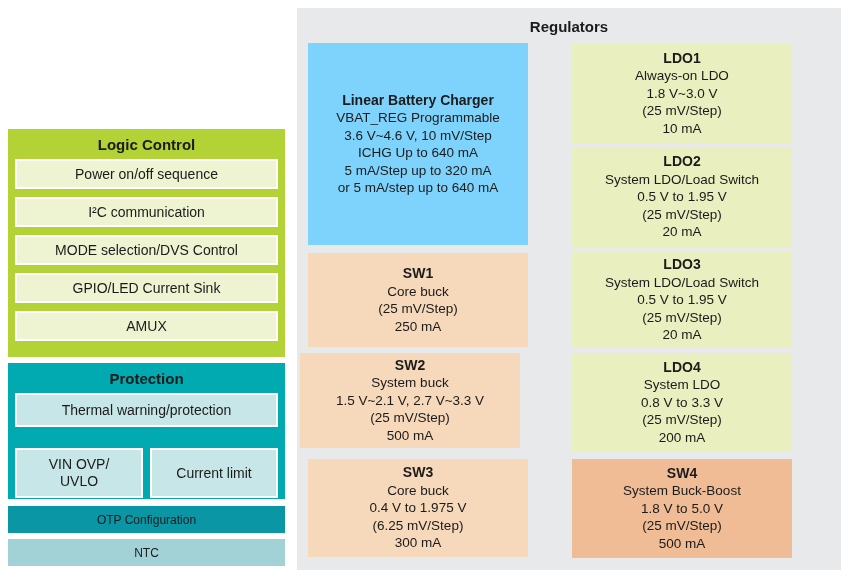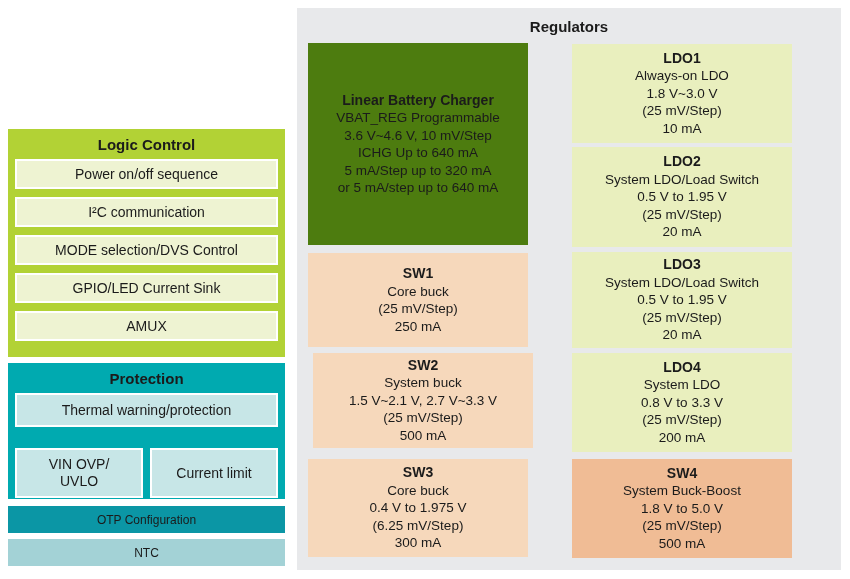--- a/index.html
+++ b/index.html
@@ -43,23 +43,23 @@
     position:absolute; left:297px; top:8px; width:544px; height:562px;
     background:#e8e9eb;
   }
   .reg-title { text-align:center; font-weight:bold; font-size:15px; padding-top:10px; }
   .reg-block {
     position:absolute; width:220px;
     display:flex; flex-direction:column; align-items:center; justify-content:center;
     text-align:center; font-size:13.5px; line-height:17.5px;
   }
   .reg-block .blk-title { font-weight:bold; font-size:14px; }
-  .blk-charger { left:11px;  top:35px;  height:202px; background:#4d7c0f; }
+  .blk-charger { left:11px;  top:35px;  height:202px; background:#7dd3fc; }
   .blk-sw1     { left:11px;  top:245px; height:94px;  background:#f6d8bb; }
-  .blk-sw2     { left:16px;  top:345px; height:95px;  background:#f6d8bb; }
+  .blk-sw2     { left:3px;  top:345px; height:95px;  background:#f6d8bb; }
   .blk-sw3     { left:11px;  top:451px; height:98px;  background:#f6d8bb; }
   .blk-ldo1    { left:275px; top:36px;  height:99px;  background:#e9efbe; }
   .blk-ldo2    { left:275px; top:139px; height:100px; background:#e9efbe; }
   .blk-ldo3    { left:275px; top:244px; height:96px;  background:#e9efbe; }
   .blk-ldo4    { left:275px; top:345px; height:99px;  background:#e9efbe; }
   .blk-sw4     { left:275px; top:451px; height:99px;  background:#f0bc95; }
 </style>
 </head>
 <body>
 

